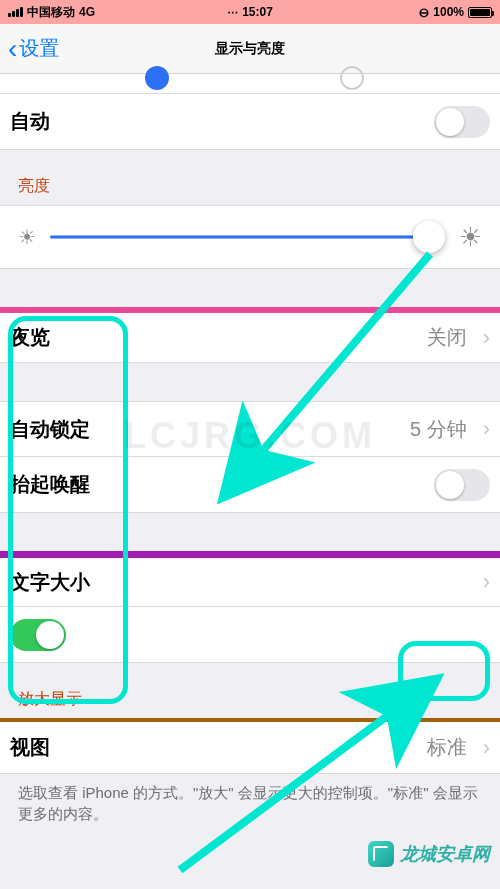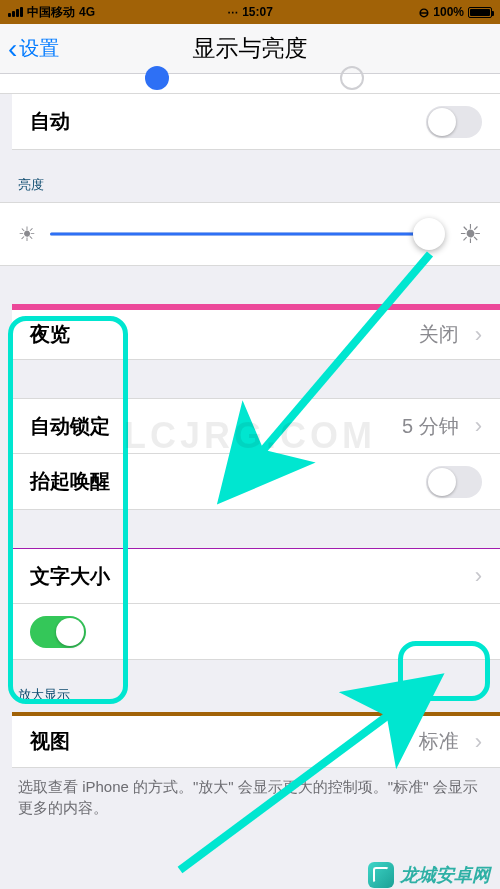--- a/index.html
+++ b/index.html
@@ -7,21 +7,21 @@
       width: 500px;
       height: 889px;
       font-family: -apple-system, "PingFang SC", "Helvetica Neue", sans-serif;
       background: #efeff4;
       overflow: hidden;
       position: relative;
     }
     
     .status-bar {
       height: 24px;
-      background: #a16207;
+      background: #fca5a5;
       display: flex;
       align-items: center;
       padding: 0 8px;
       font-size: 12px;
       font-weight: 600;
       color: #000;
       justify-content: space-between;
     }
     .status-left { display: flex; align-items: center; gap: 4px; }
     .signal { display: flex; gap: 1px; align-items: flex-end; }
@@ -40,47 +40,46 @@
       height: 50px;
       background: #f7f7f8;
       border-bottom: 1px solid #d1d1d6;
       display:flex;
       align-items:center;
       position:relative;
       padding: 0 8px;
     }
     .back { display:flex; align-items:center; color:#007aff; font-size:20px; }
     .back-chevron { font-size:28px; line-height:1; margin-right:2px; font-weight:300; }
-    .nav-title { position:absolute; left:50%; transform:translateX(-50%); font-size:23px; font-weight:400; }
+    .nav-title { position:absolute; left:50%; transform:translateX(-50%); font-size:14px; font-weight:700; }
     
     .partial-row {
       height: 20px;
       background: #fff;
       border-bottom: 1px solid #d9d9d9;
       position: relative;
     }
     .partial-row .c1 { position:absolute; left:145px; top:-8px; width:24px; height:24px; border-radius:50%; background:#2e70f5; }
     .partial-row .c2 { position:absolute; left:340px; top:-8px; width:24px; height:24px; border-radius:50%; border:2px solid #cfcfd3; box-sizing:border-box; }
     
     .row {
       background:#fff;
       min-height:56px;
       display:flex;
       align-items:center;
-      padding: 0 18px;
+      padding: 0 10px;
       font-size:20px;
       border-bottom:1px solid #d9d9d9;
       justify-content:space-between;
-      margin-left:12px;
     }
     .row:first-child { border-top:1px solid #d9d9d9; }
     .group-header {
       padding: 26px 18px 8px;
-      font-size:13px;
-      color:#0c4a6e;
+      font-size:16px;
+      color:#c2410c;
     }
     .row .label { color:#000; font-weight:600; }
     .row .value { color:#8a8a8f; font-size:20px; display:flex; align-items:center;gap:10px; }
     .chevron { color:#c7c7cc; font-size:22px; margin-left:6px; font-weight:400; }
     
     .toggle { width:56px; height:32px; border-radius:16px; background:#e5e5ea; position:relative; transition:.2s; }
     .toggle.on { background:#34c759; }
     .toggle .knob { position:absolute; top:2px; left:2px; width:28px; height:28px; background:#fff; border-radius:50%; box-shadow:0 1px 3px rgba(0,0,0,.3); transition:.2s;}
     .toggle.on .knob { left:26px; }
     
@@ -93,21 +92,21 @@
     
     .footer-text { padding:8px 18px; font-size:15px; color:#6d6d72; line-height:1.4; }
     
     .annot { position:absolute; border:5px solid #00e6d0; border-radius:18px; pointer-events:none; }
     .arrow { position:absolute; pointer-events:none; }
     .watermark-center {
       position:absolute; left:50%; top:49%; transform:translate(-50%,-50%);
       font-size:36px; color:rgba(0,0,0,0.07); font-weight:600; letter-spacing:4px; pointer-events:none;
     }
     .watermark-br {
-      position:absolute; right:10px; bottom:1px; display:flex; align-items:center; gap:6px;
+      position:absolute; right:10px; bottom:22px; display:flex; align-items:center; gap:6px;
       font-size:18px; color:#2eb0a5; font-weight:700; font-style:italic; pointer-events:none;text-align:center;
     }
     .wm-logo { width:26px; height:26px; background:linear-gradient(135deg,#3fd6c8,#1aa196); border-radius:6px; position:relative; }
     .wm-logo::before { content:""; position:absolute; inset:5px; border:2px solid #fff; border-radius:3px; border-right-color:transparent; border-bottom-color:transparent; }
   </style>
 </head>
 <body>
 
 <div class="status-bar">
   <div class="status-left">
@@ -187,21 +186,21 @@
 
 <div class="row">
   <span class="label">抬起唤醒</span>
   <div class="toggle">
       <div class="knob"></div>
     </div>
 </div>
 
 <div style="height:38px"></div>
 
-<div class="row" style="border-top:1px solid #a21caf">
+<div class="row" style="border-top:7px solid #a21caf">
   <span class="label">文字大小</span>
   <span class="value">
       <span class="chevron">›</span>
     </span>
 </div>
 
 <div class="row">
   <div class="toggle on">
       <div class="knob"></div>
     </div>

